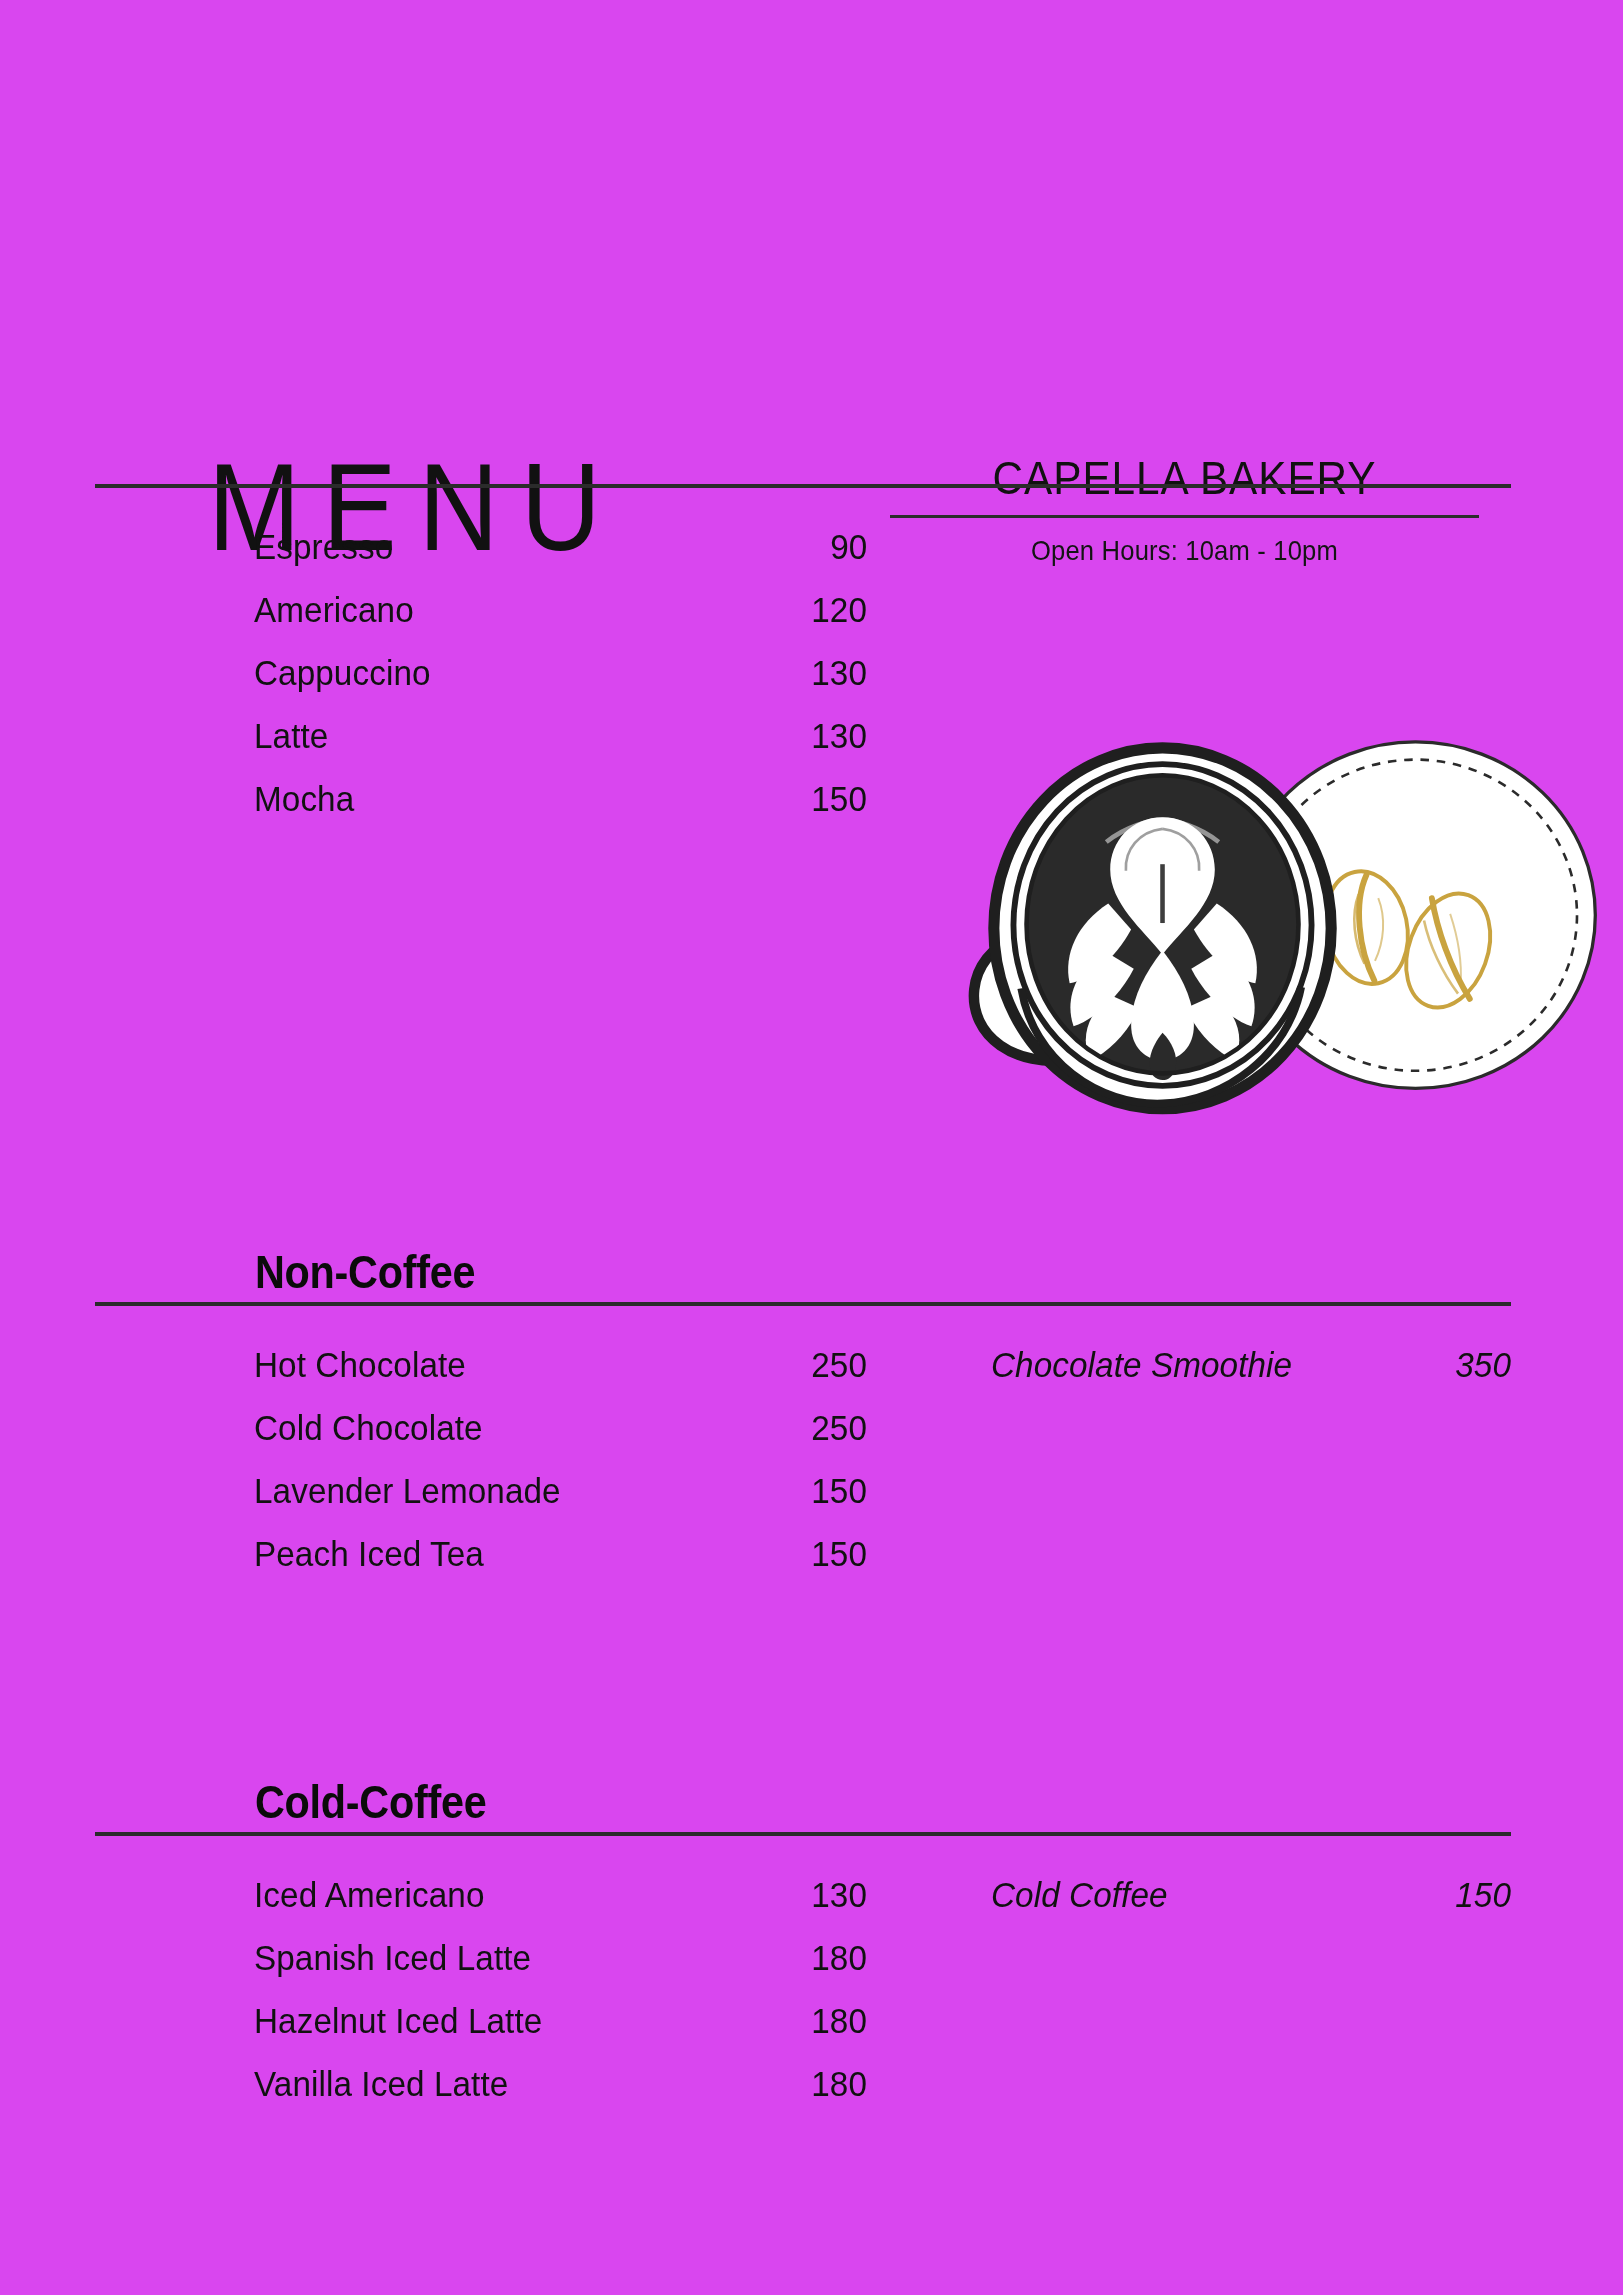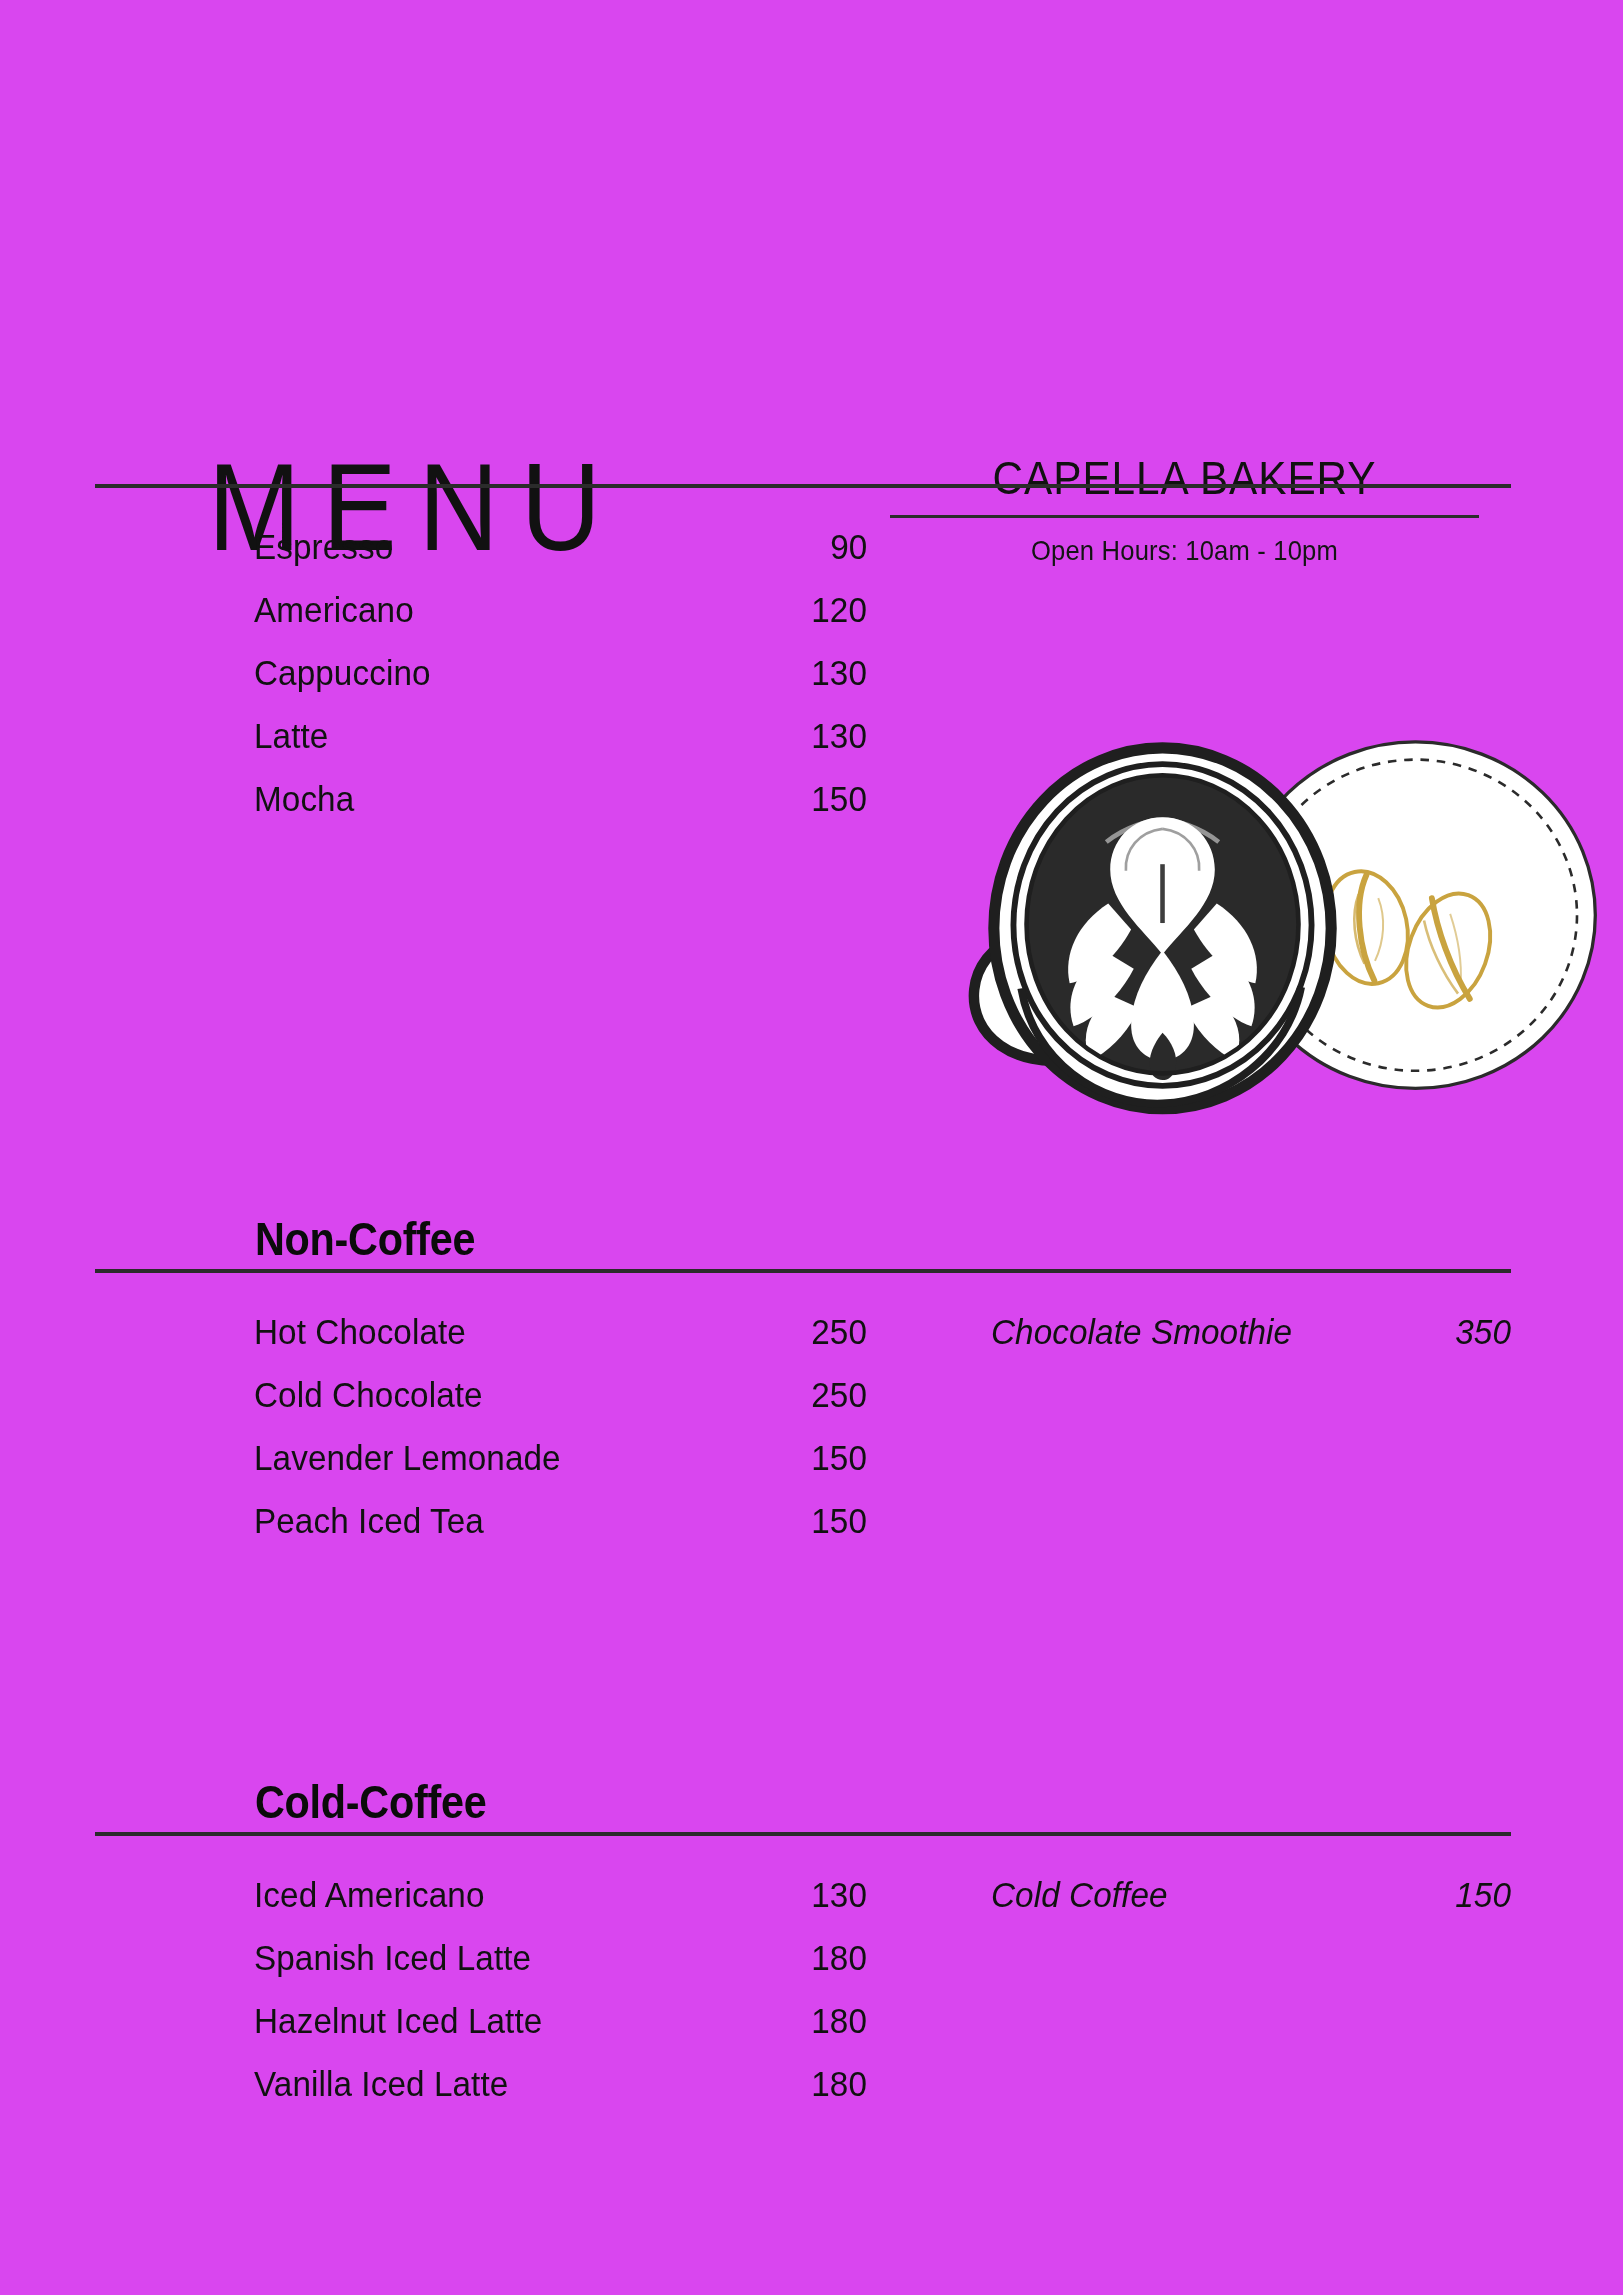--- a/index.html
+++ b/index.html
@@ -257,21 +257,21 @@
           <path d="M348 240 L 348 330" stroke="#2a2a2a" stroke-width="7" opacity="0.9"></path>
           <path d="M262 206 C 292 182, 330 172, 348 172" fill="none" stroke="#ffffff" stroke-width="7" opacity="0.5"></path>
           <path d="M434 206 C 404 182, 366 172, 348 172" fill="none" stroke="#ffffff" stroke-width="7" opacity="0.5"></path>
         </g>
 
         <ellipse cx="348" cy="332" rx="208" ry="228" fill="none" stroke="#1f1f1f" stroke-width="7"></ellipse>
       </g>
     </svg>
   </div>
 
-  <div class="section" style="top:1171px;">
+  <div class="section" style="top:1204px;">
     <div class="section-head">
       <div class="sec-title">Non-Coffee</div>
     </div>
     <div class="sec-rule"></div>
     <div class="cols">
       <div class="col col-left">
         <div class="item">
           <span class="name">Hot Chocolate</span>
           <span class="price">250</span>
         </div>

